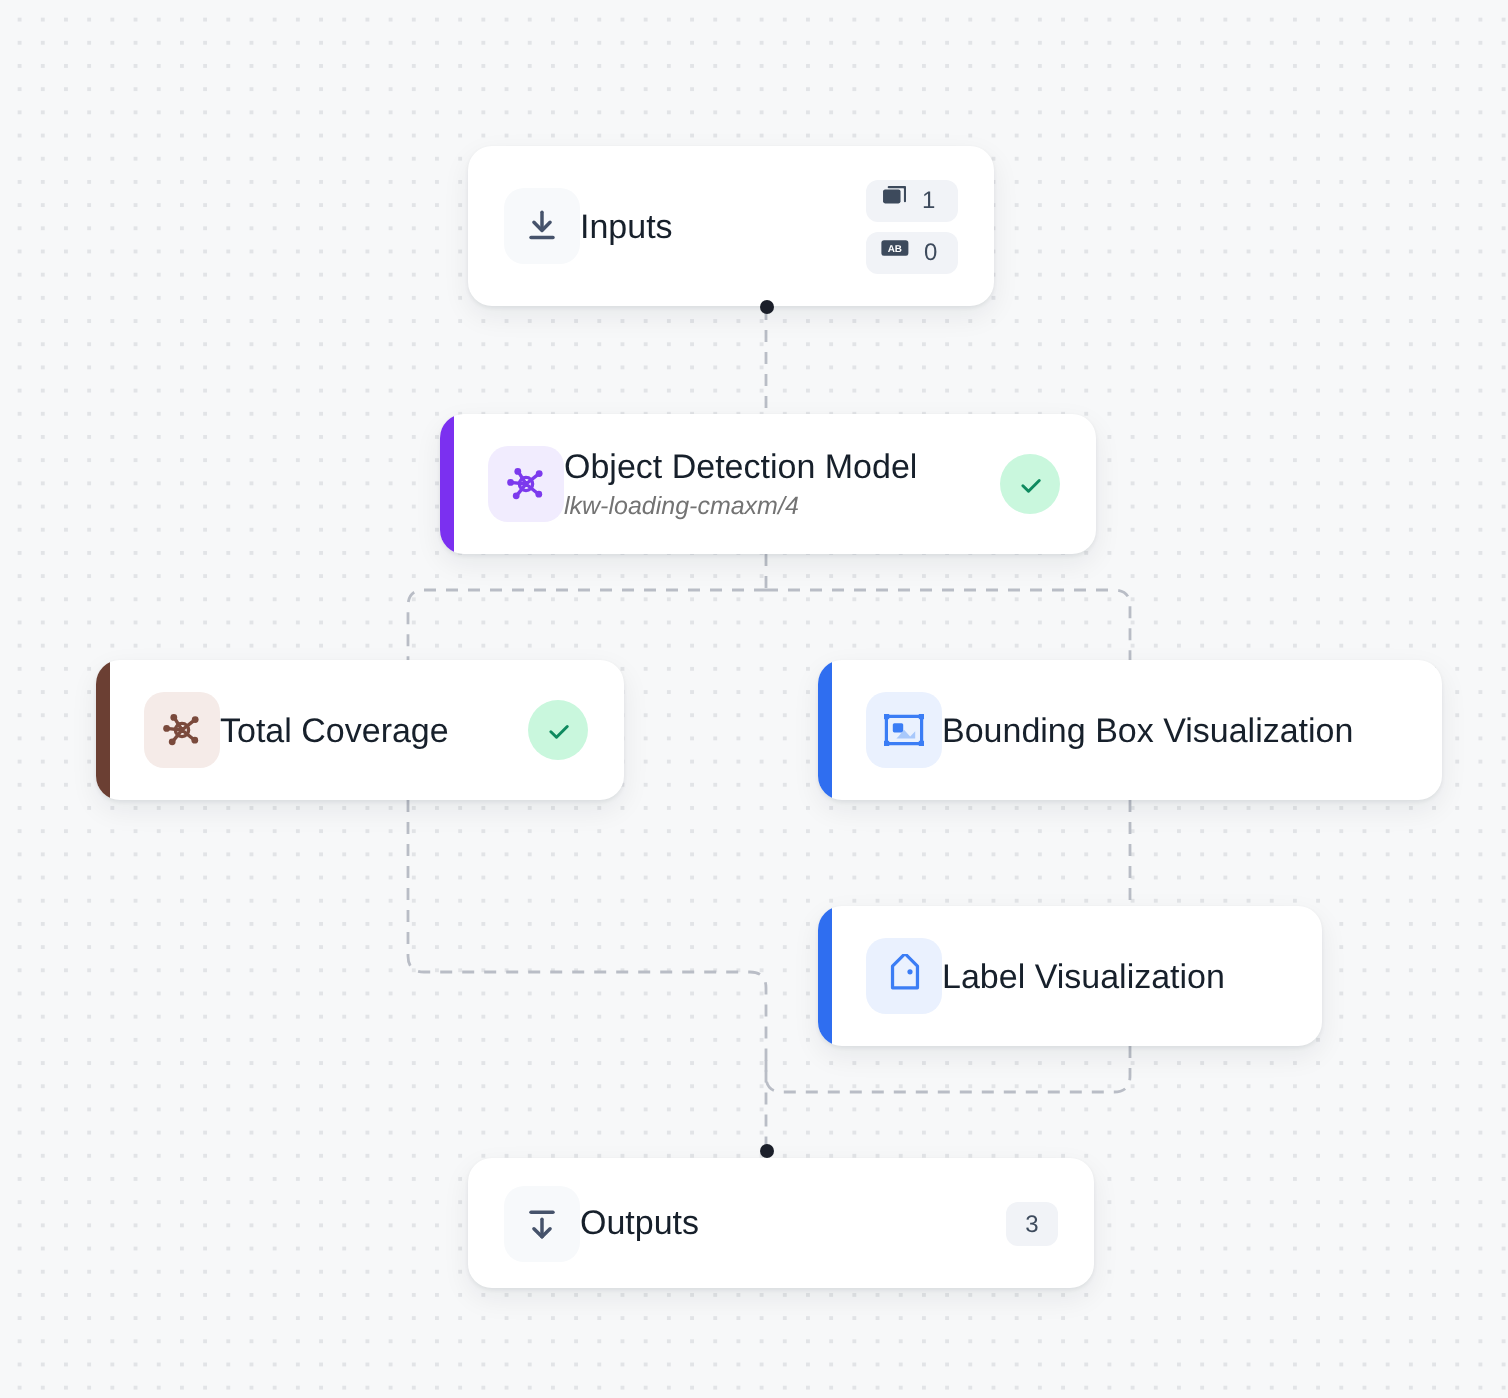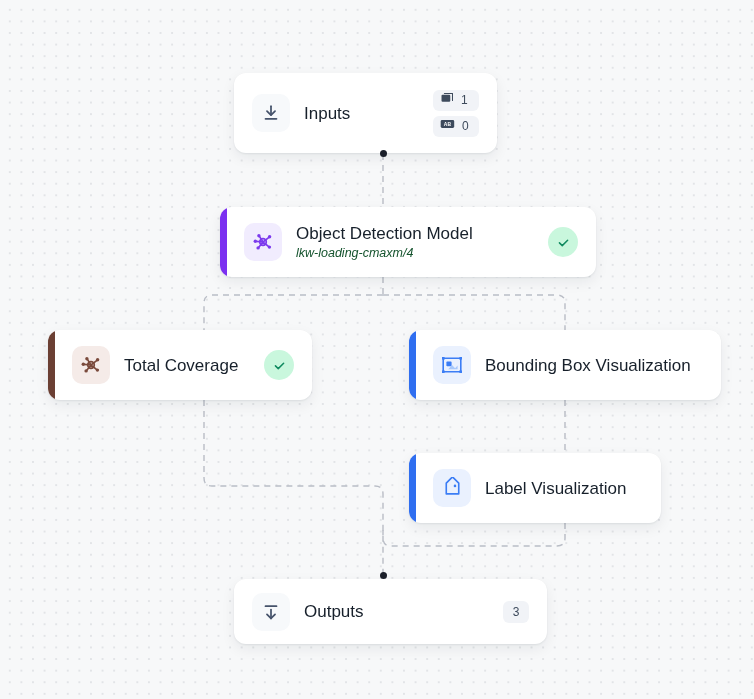--- a/index.html
+++ b/index.html
@@ -47,21 +47,20 @@
     width: 7px;
     border-top-left-radius: 12px;
     border-bottom-left-radius: 12px;
   }
   .node-inner {
     display: flex;
     align-items: center;
     width: 100%;
     height: 100%;
     padding: 0 18px;
-    gap: 14px;
   }
   .icon-box {
     width: 38px; height: 38px;
     border-radius: 10px;
     display: flex; align-items: center; justify-content: center;
     flex: 0 0 auto;
   }
   .icon-box.plain { background: #f7f9fb; }
   .icon-box.purple { background: #f1ecfe; }
   .icon-box.brown  { background: #f5ebe8; }
@@ -70,21 +69,21 @@
   .titles { display: flex; flex-direction: column; justify-content: center; min-width: 0; }
   .t-main {
     font-size: 17px;
     color: #17202b;
     line-height: 21px;
     white-space: nowrap;
   }
   .t-sub {
     font-size: 12.5px;
     font-style: italic;
-    color: #14532d;
+    color: #737373;
     line-height: 17px;
     margin-top: 1px;
     white-space: nowrap;
   }
 
   .spacer { flex: 1 1 auto; }
 
   .check {
     width: 30px; height: 30px;
     border-radius: 50%;
@@ -101,21 +100,21 @@
     min-width: 46px;
     padding: 0 7px;
     display: flex; align-items: center; gap: 7px;
     justify-content: flex-start;
   }
   .badge-val { font-size: 12px; color: #3d4a5c; line-height: 1; }
   .badge.single { min-width: 26px; justify-content: center; padding: 0 9px; height: 22px; }
 
   
   #node-inputs   { left: 234px; top: 73px;  width: 263px; height: 80px; }
-  #node-model    { left: 220px; top: 207px; width: 376px; height: 70px; }
+  #node-model    { left: 220px; top: 207px; width: 328px; height: 70px; }
   #node-coverage { left: 48px;  top: 330px; width: 264px; height: 70px; }
   #node-bbox     { left: 409px; top: 330px; width: 312px; height: 70px; }
   #node-label    { left: 409px; top: 453px; width: 252px; height: 70px; }
   #node-outputs  { left: 234px; top: 579px; width: 313px; height: 65px; }
 </style>
 </head>
 <body>
 
 <div id="canvas">
 

